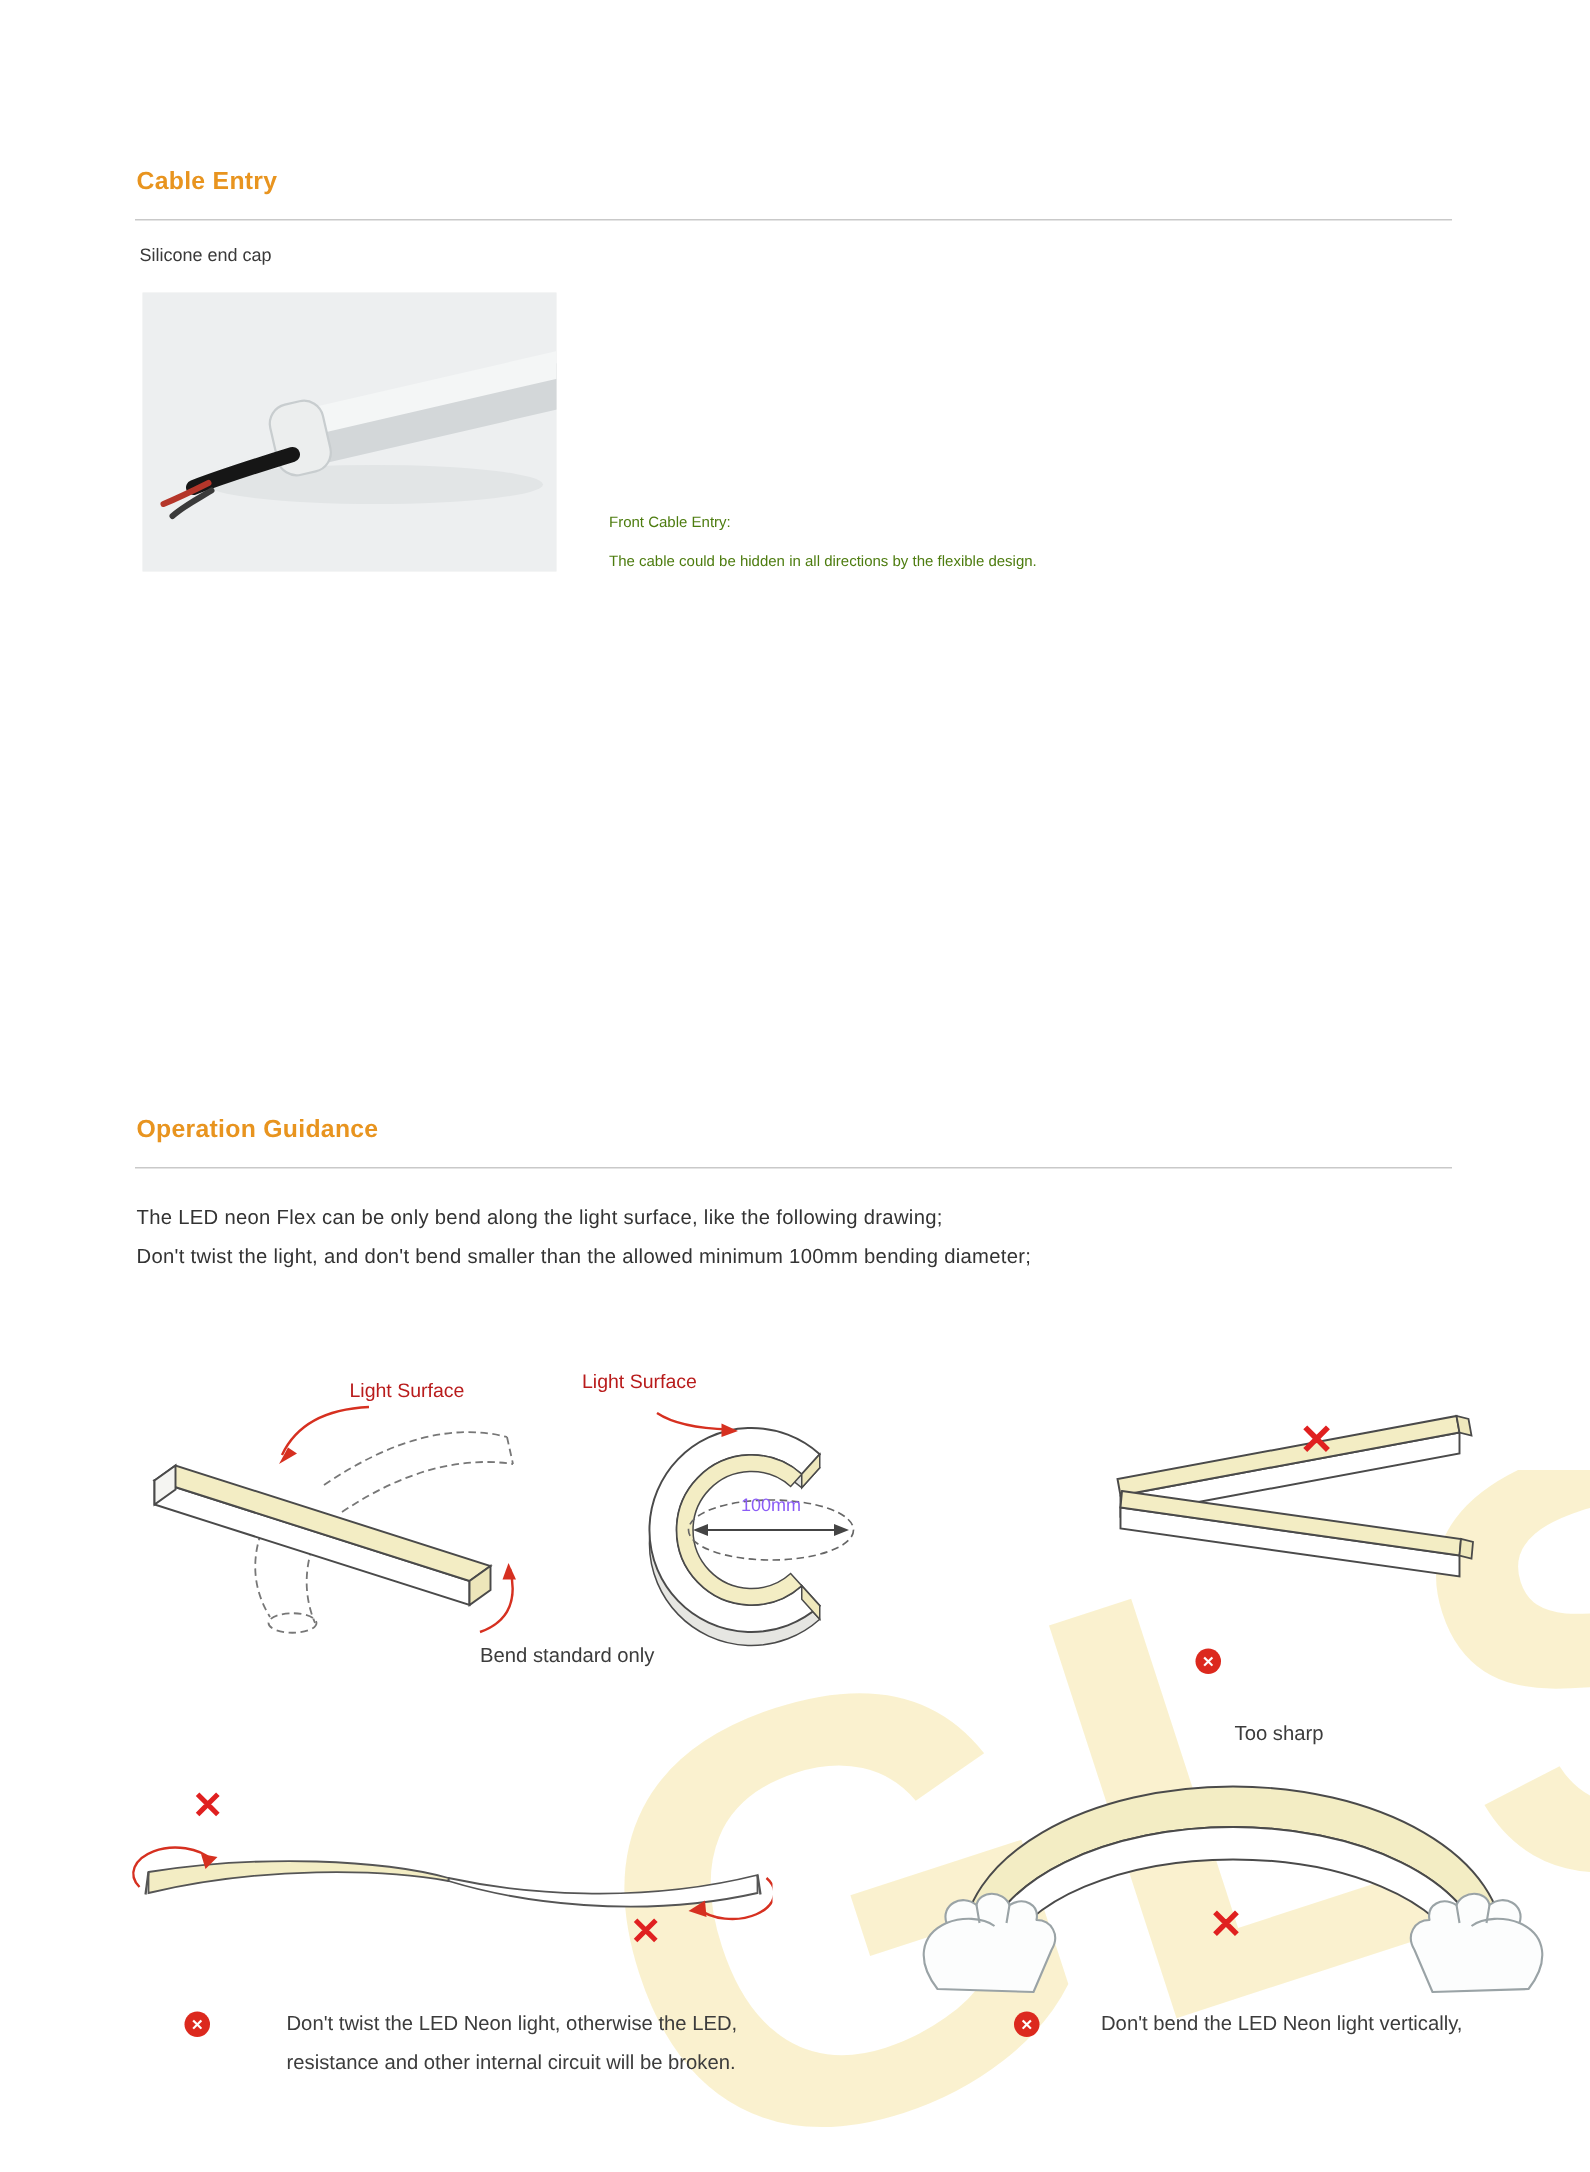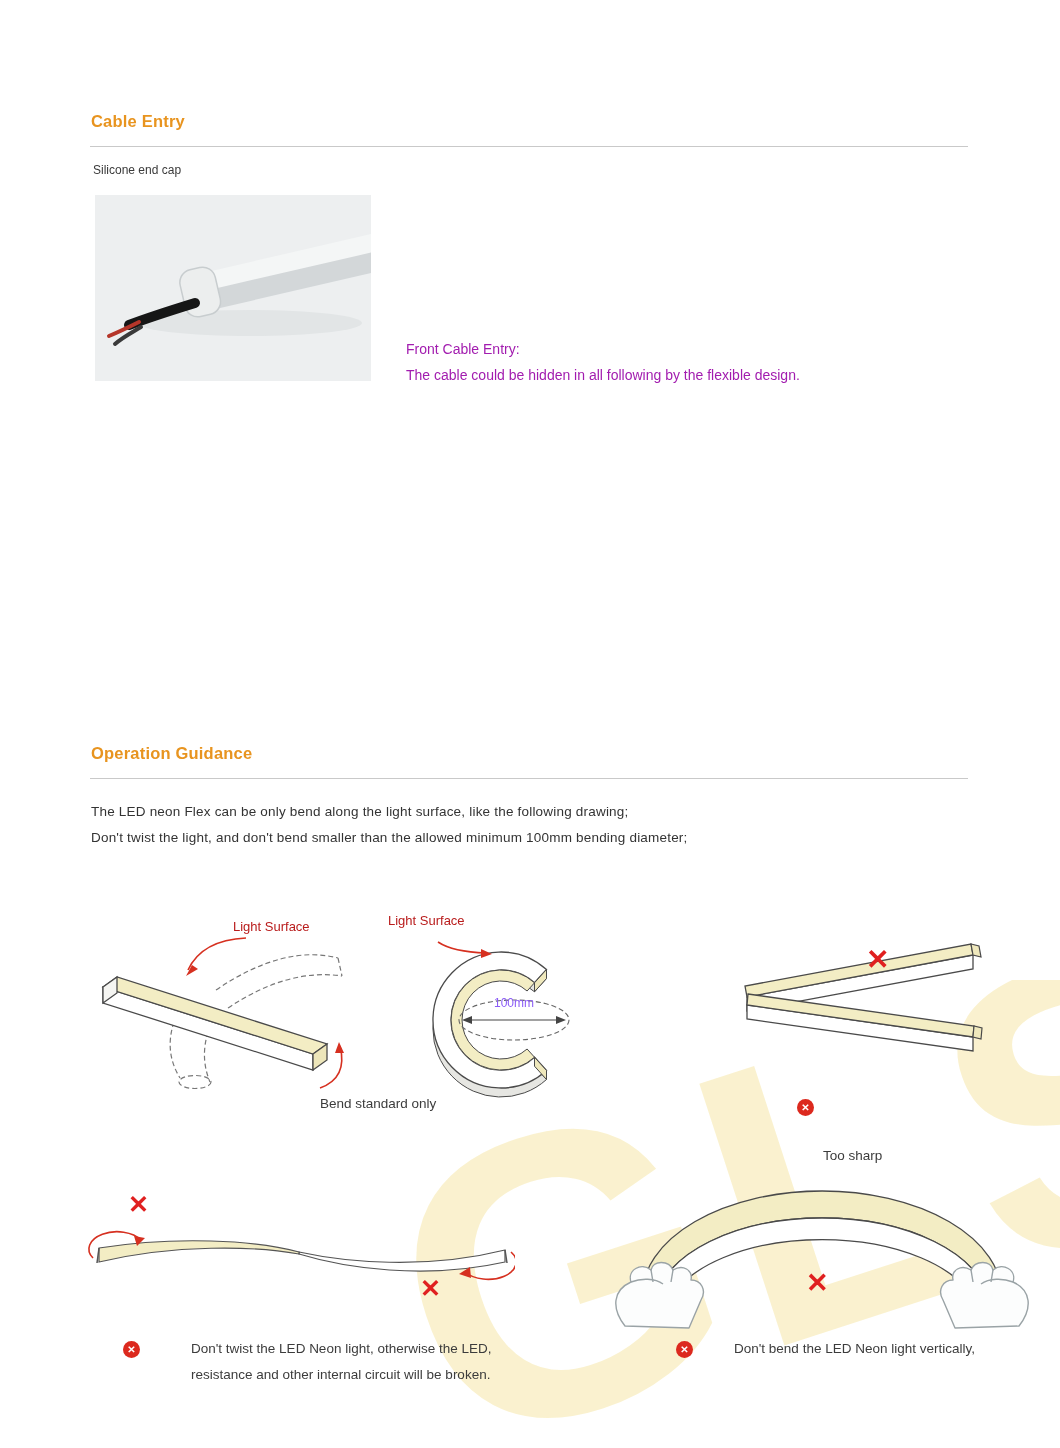--- a/index.html
+++ b/index.html
@@ -8,21 +8,21 @@
   .page { position:relative; width:1060px; height:1448px; margin:0 auto; background:#ffffff; overflow:hidden; }
   .abs { position:absolute; }
   .content { position:absolute; inset:0; z-index:1; }
   .watermark-clip { position:absolute; left:0; top:980px; width:1060px; height:468px; overflow:hidden; z-index:0; }
   .watermark-text { position:absolute; left:390px; top:-20px; font-size:400px; font-weight:bold;
                     color:#F6E7A8; opacity:.55; transform:rotate(-18deg); letter-spacing:10px; white-space:nowrap; }
   .section-title { font-size:16.5px; font-weight:bold; color:#E8941F; letter-spacing:.2px; }
   .rule { height:1px; background:#c9c9c9; }
   .small-label { font-size:12px; color:#3a3a3a;text-align:right; }
   .photo { background:#edeff0; }
-  .caption-text { font-size:14px; color:#a21caf; line-height:26px; }
+  .caption-text { font-size:10px; color:#4d7c0f; line-height:26px; }
   .intro { font-size:13.5px; color:#333333; line-height:26px; letter-spacing:.2px; }
   .diagram-label { font-size:13px; color:#b91c1c; }
   .dim-label { font-size:12px; color:#8b5cf6; text-align:center; }
   .caption { font-size:13.5px; color:#3c3c3c;text-align:right; }
   .warning { font-size:13.5px; color:#3c3c3c; line-height:26px;margin-left:24px; }
   .cross { position:absolute; color:#E02020; font-weight:bold; line-height:1; }
   .no-icon { position:absolute; width:17px; height:17px; border-radius:50%; background:#DC291E; color:#fff;
              display:flex; align-items:center; justify-content:center; font-size:10px; font-weight:bold; }
 </style>
 </head>
@@ -50,21 +50,21 @@
           <rect x="100" y="78" width="190" height="18" rx="4" fill="#f4f6f6"></rect>
           <rect x="88" y="72" width="36" height="48" rx="13" fill="#eceeee" stroke="#c8cdcf" stroke-width="1.5"></rect>
         </g>
         <path d="M100 108 C 74 116, 55 122, 34 130" stroke="#161616" stroke-width="10" fill="none" stroke-linecap="round"></path>
         <path d="M44 127 C 34 132, 26 136, 14 141" stroke="#b5362a" stroke-width="4" fill="none" stroke-linecap="round"></path>
         <path d="M46 132 C 36 138, 28 142, 20 149" stroke="#3a3a3a" stroke-width="4" fill="none" stroke-linecap="round"></path>
       </svg>
     </div>
 
     <div class="abs caption-text" style="left:406px;top:336px">Front Cable Entry:</div>
-    <div class="abs caption-text" style="left:406px;top:362px">The cable could be hidden in all following by the flexible design.</div>
+    <div class="abs caption-text" style="left:406px;top:362px">The cable could be hidden in all directions by the flexible design.</div>
 
     <div class="abs section-title" style="left:91px;top:744px">Operation Guidance</div>
     <div class="abs rule" style="left:90px;top:778px;width:878px"></div>
 
     <div class="abs intro" style="left:91px;top:799px">The LED neon Flex can be only bend along the light surface, like the following drawing;</div>
     <div class="abs intro" style="left:91px;top:825px">Don't twist the light, and don't bend smaller than the allowed minimum 100mm bending diameter;</div>
 
     <div class="abs diagram-label" style="left:233px;top:919px">Light Surface</div>
     <div class="abs diagram-label" style="left:388px;top:913px">Light Surface</div>
 

